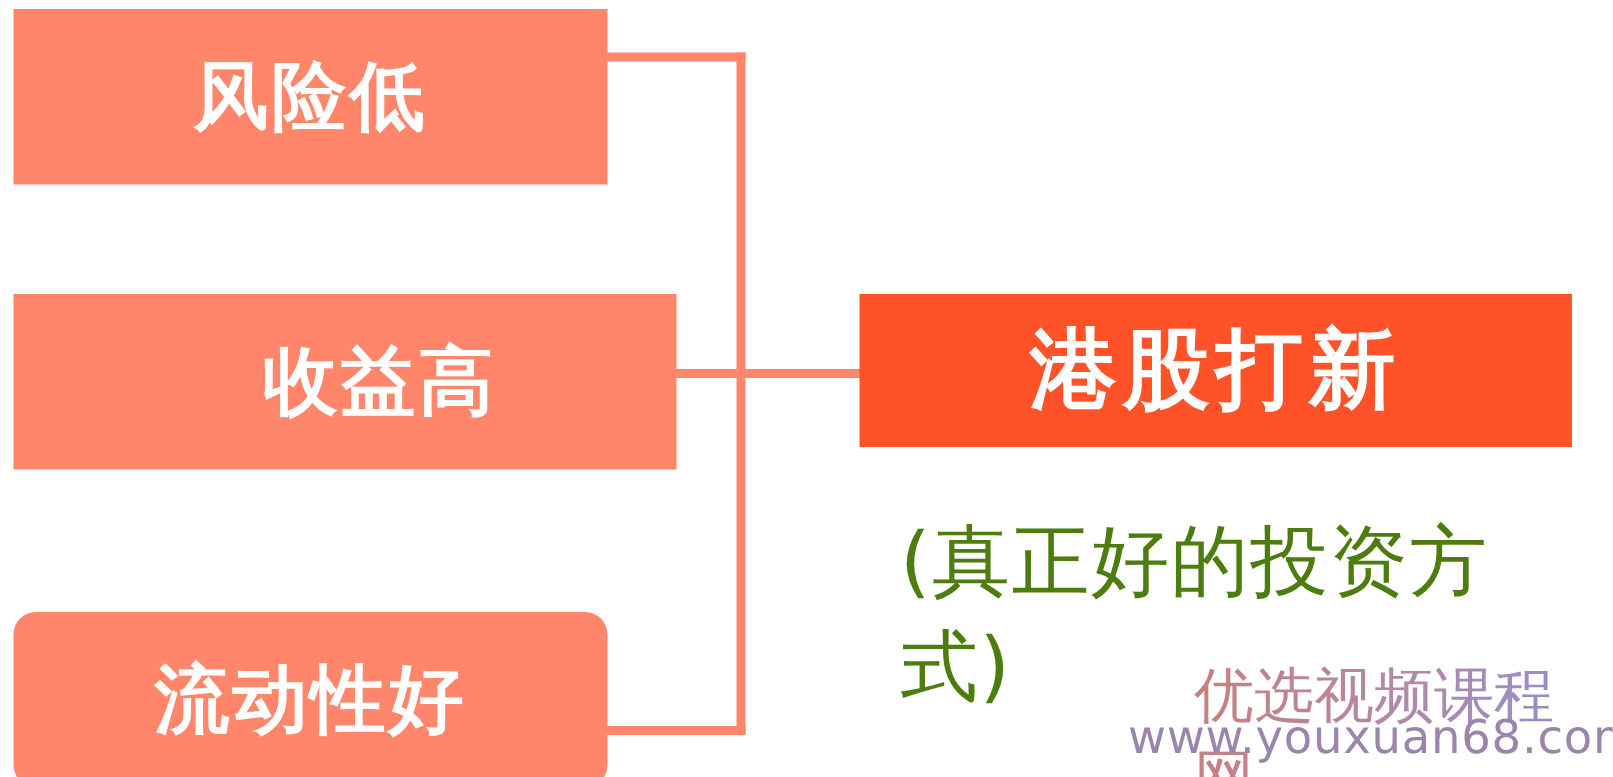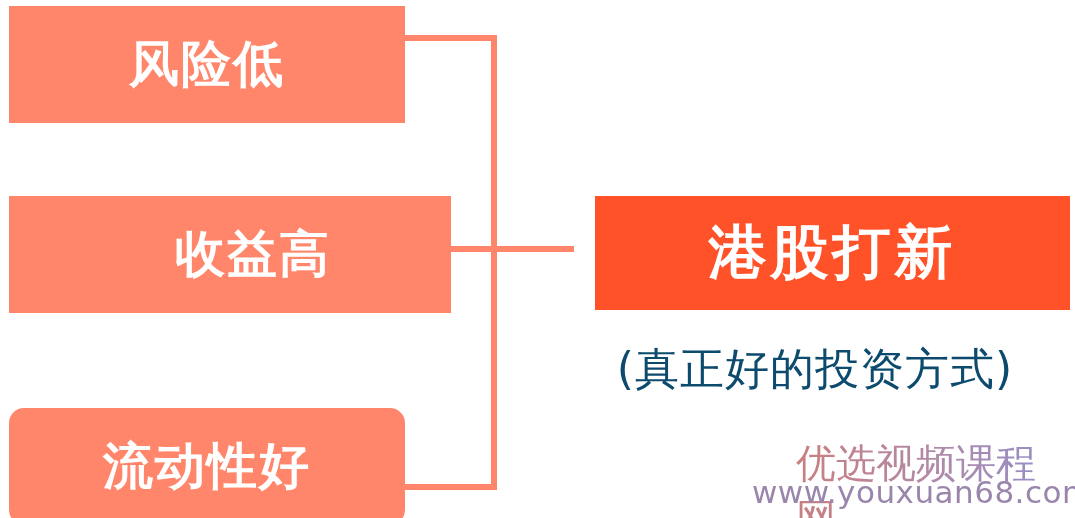--- a/index.html
+++ b/index.html
@@ -29,37 +29,36 @@
       height: 117px;
       left: 9px;
       font-size: 50px;
       justify-content: center;
     }
     .main {
       background: #ff5228;
       left: 573px;
       top: 196px;
       width: 475px;
-      height: 114px;
+      height: 102px;
       font-size: 58px;
       letter-spacing: 4px;
-      margin-left: 22px;
     }
     .line {
       position: absolute;
       background: #ff866a;
     }
     .subtitle {
       position: absolute;
       left: 600px;
       top: 340px;
       width: 430px;
-      text-align: center;
-      color: #0c4a6e;
-      font-size: 44px;
+      text-align: left;
+      color: #4d7c0f;
+      font-size: 52px;
       letter-spacing: 1px;
     }
     .wm-cn {
       position: absolute;
       left: 796px;
       top: 436px;
       font-size: 40px;
       background: linear-gradient(90deg, #c97f7f 0%, #b08aa8 50%, #8f8fd0 100%);
       -webkit-background-clip: text;
       background-clip: text;

